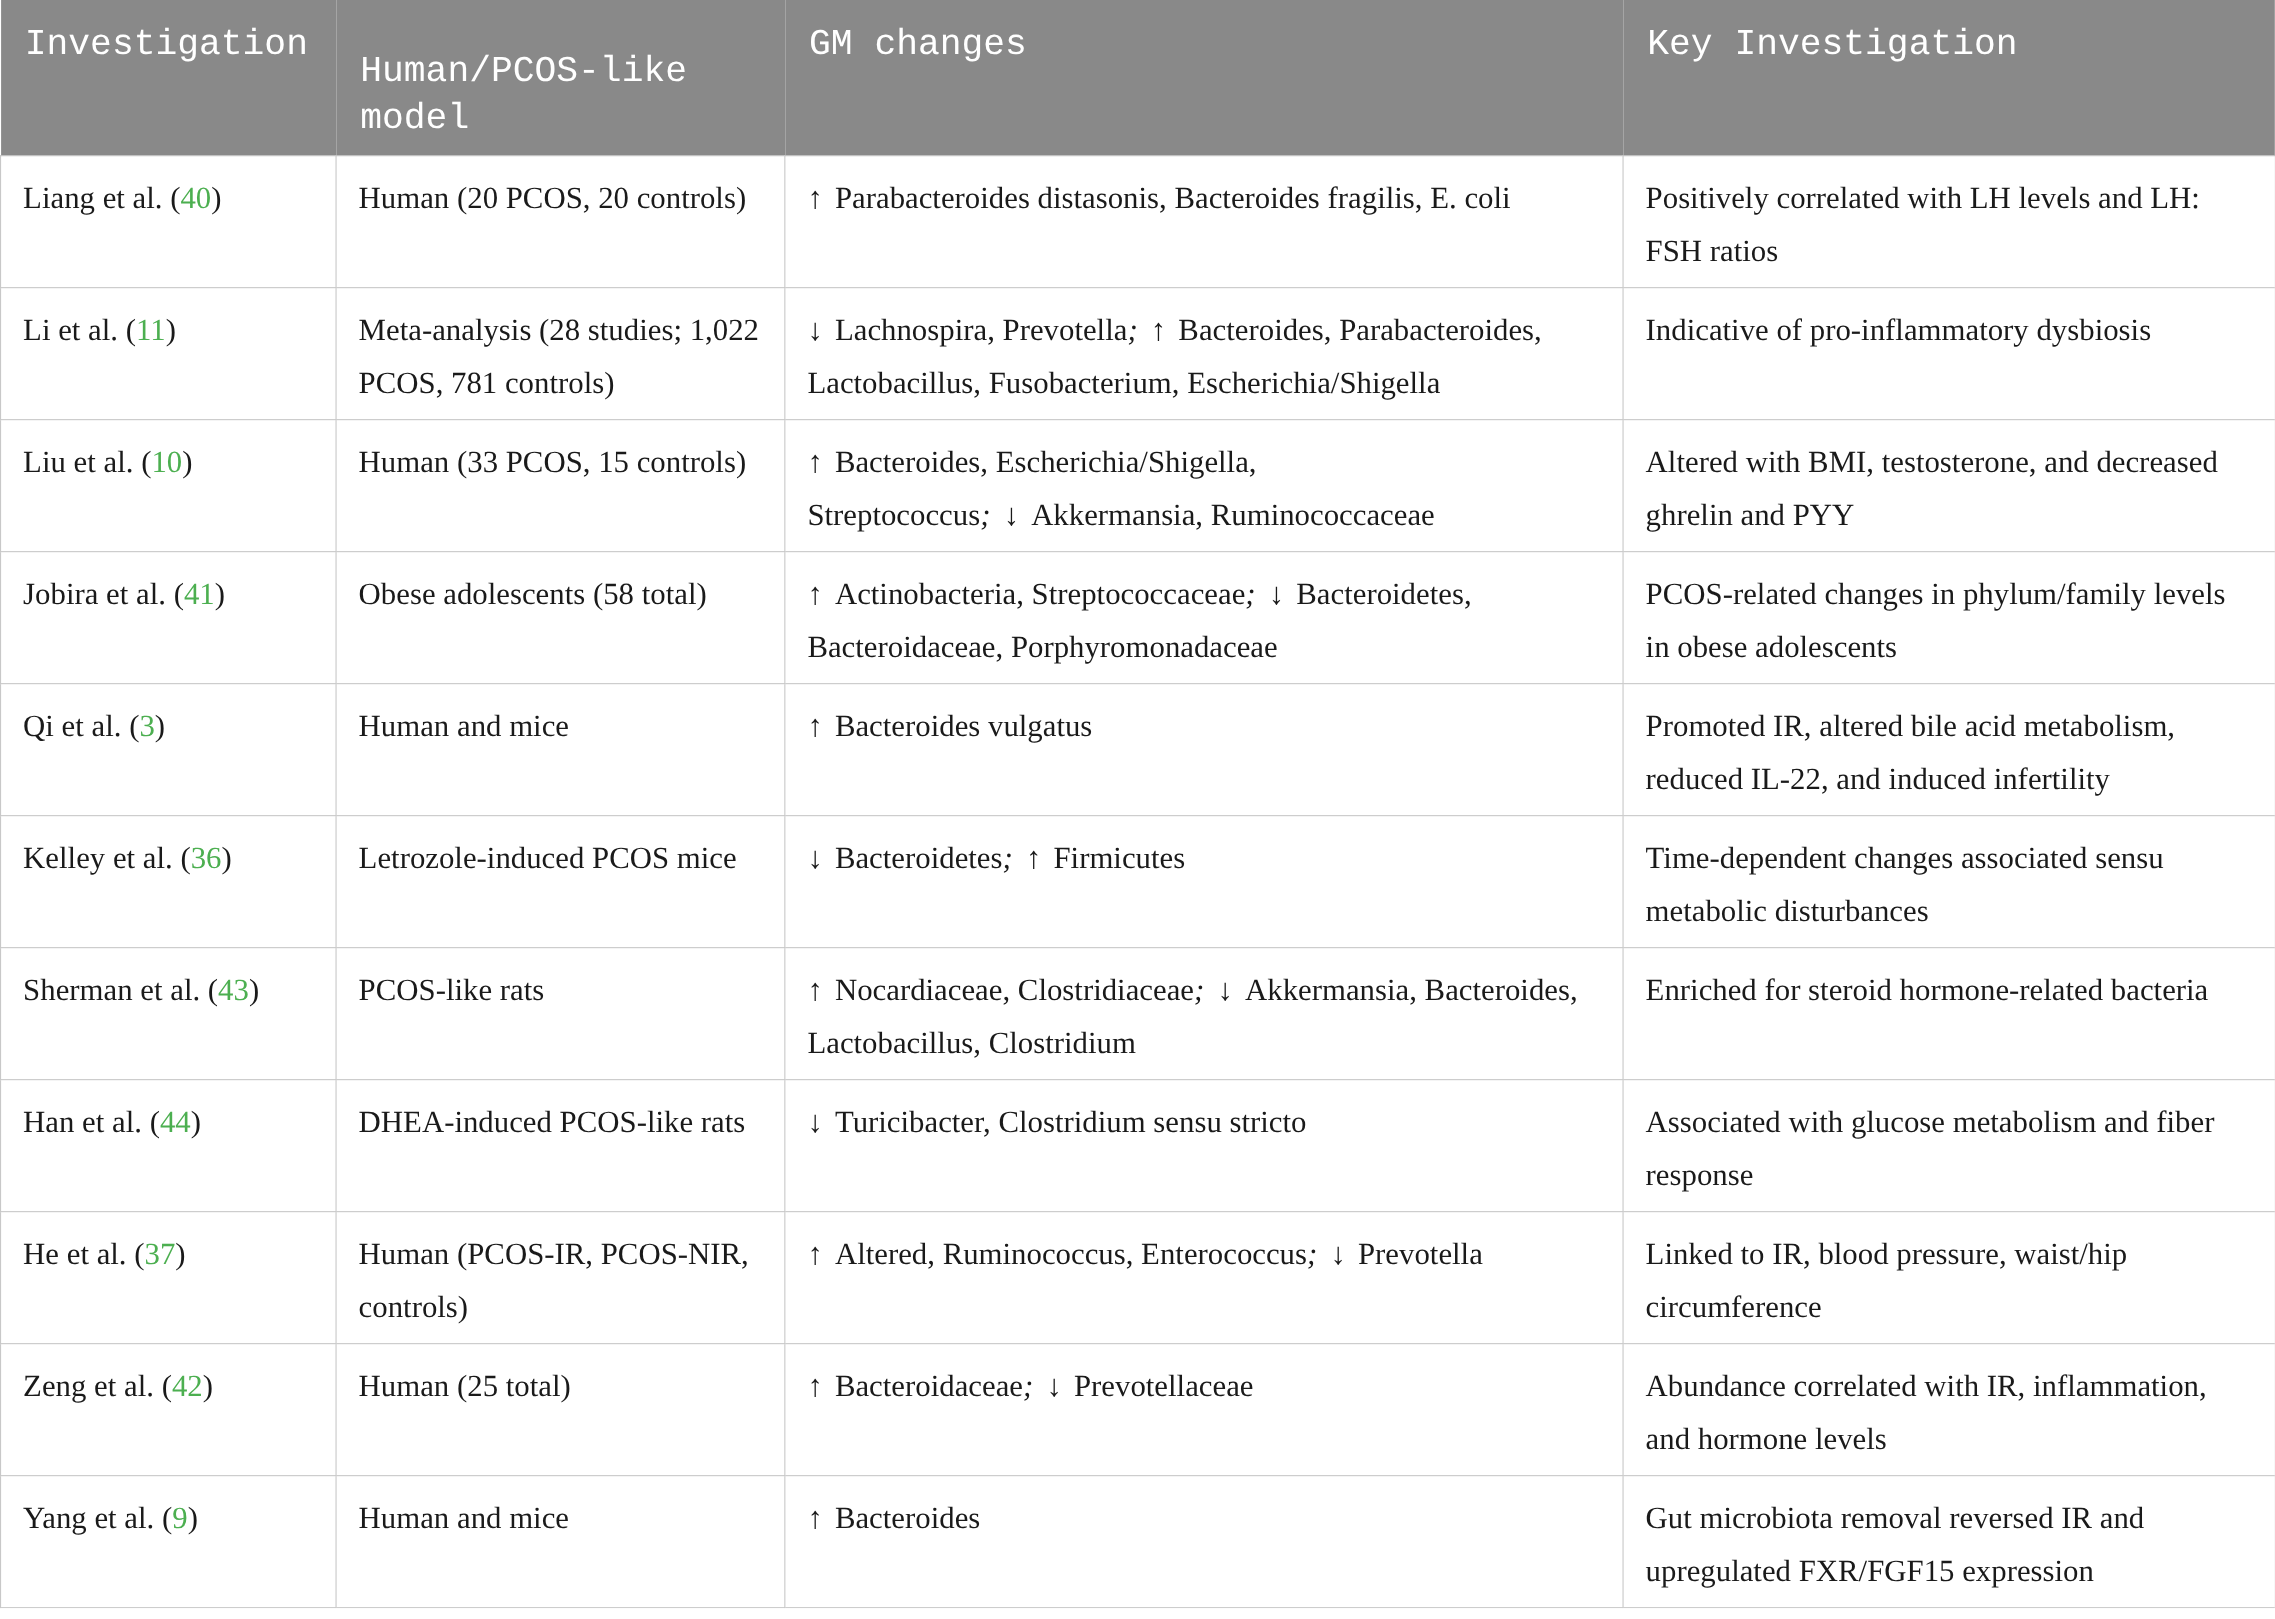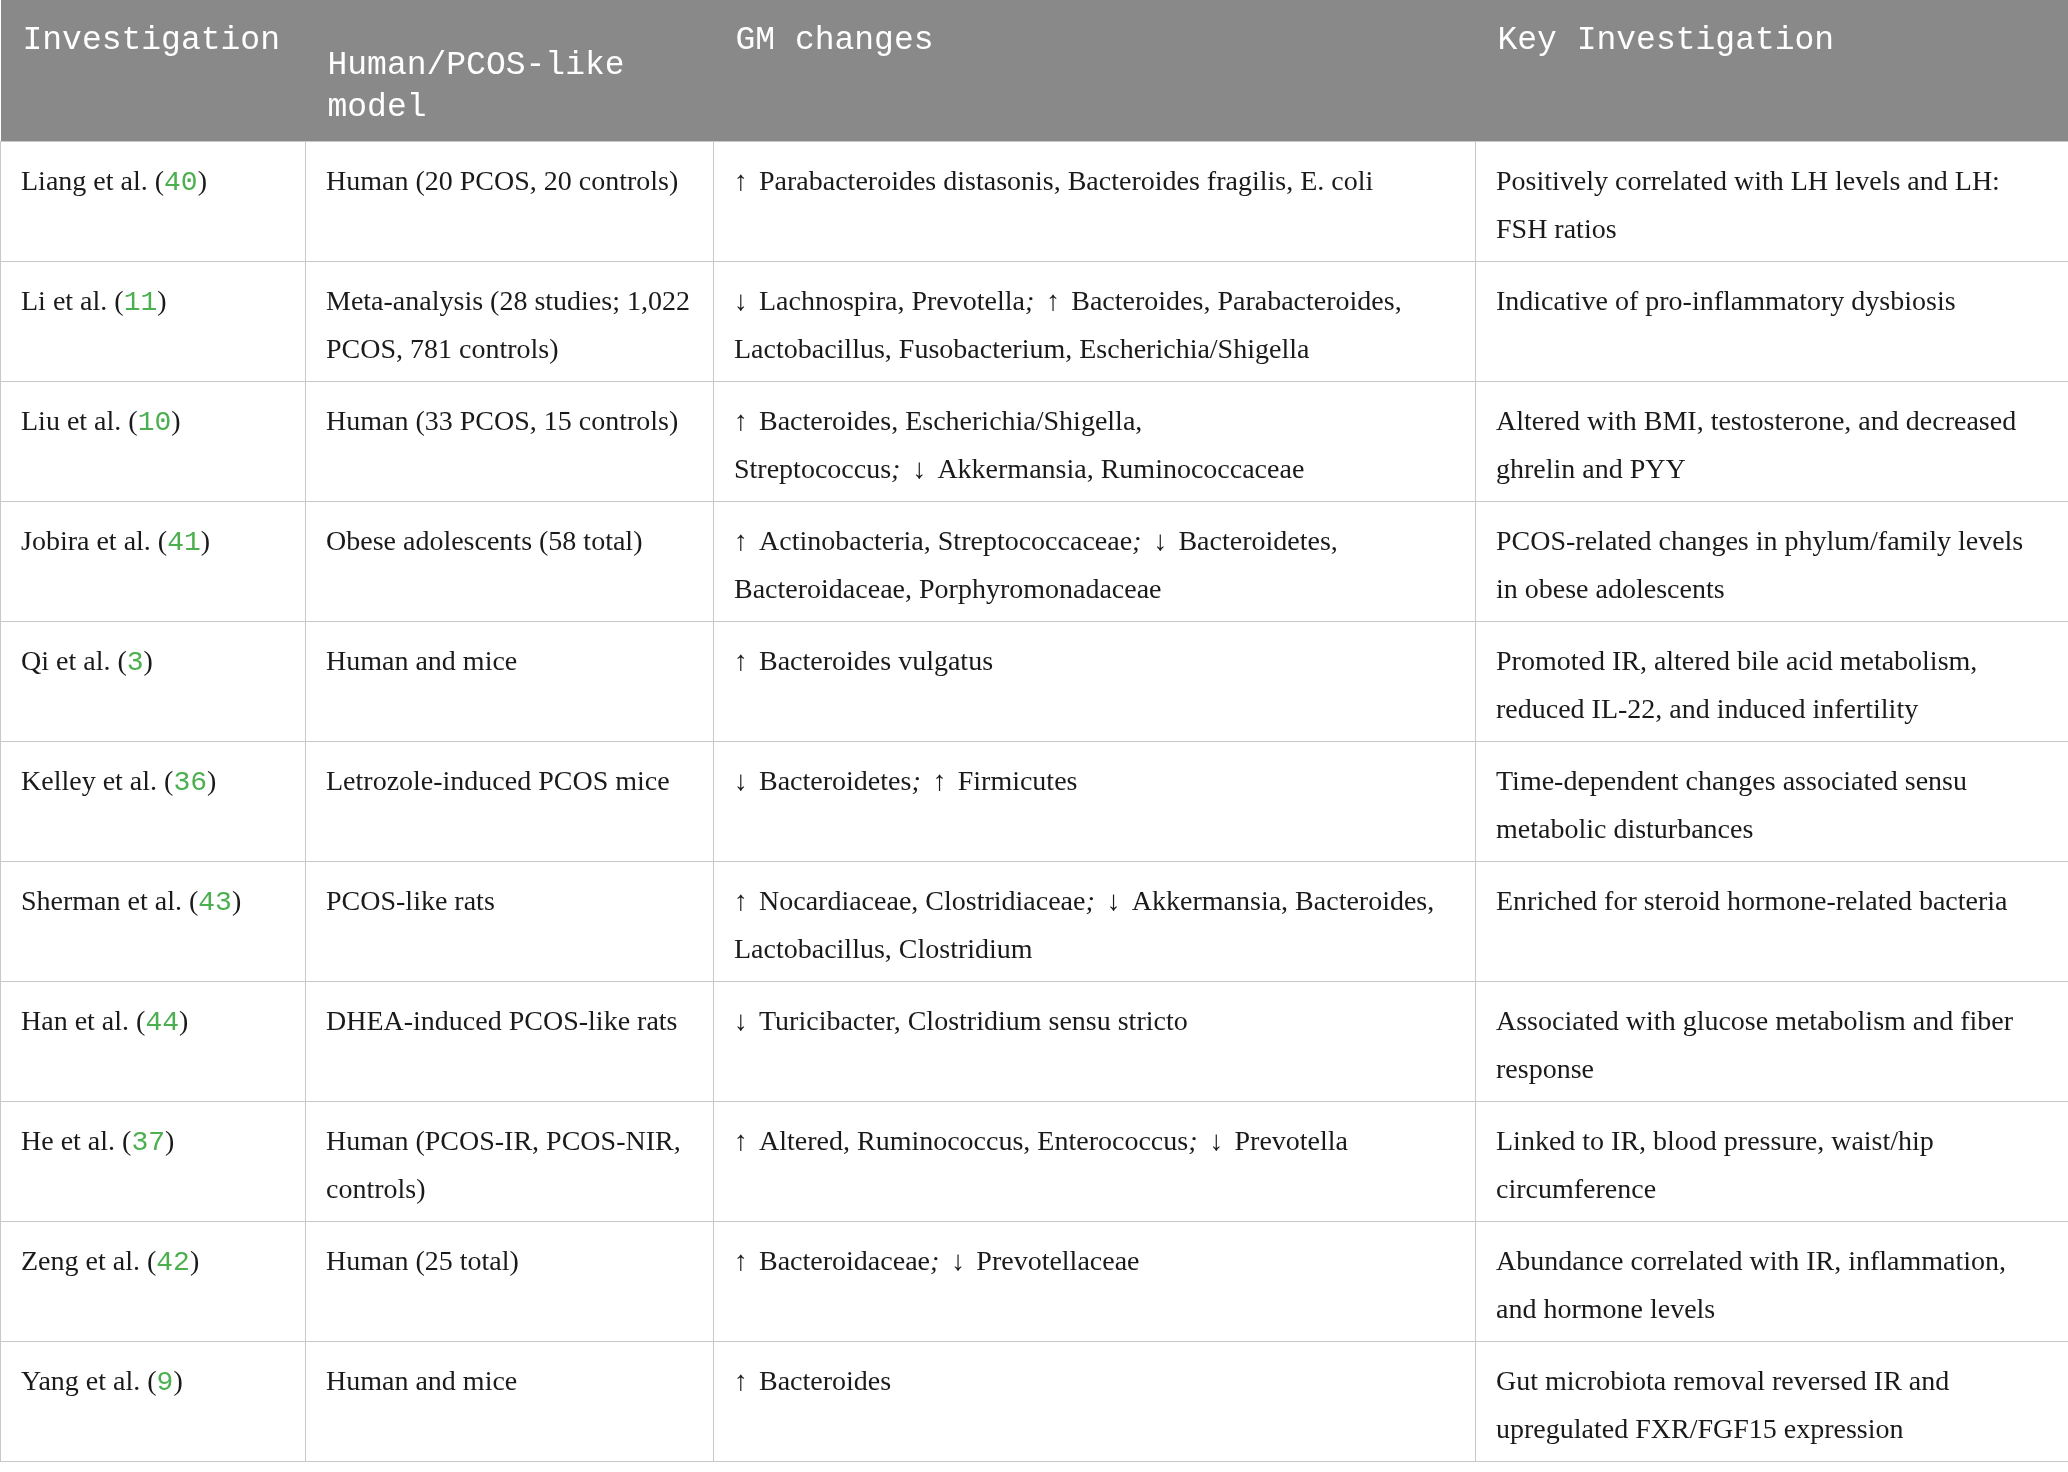--- a/index.html
+++ b/index.html
@@ -37,21 +37,21 @@
   th.col-model .th-label { max-width: 300px; margin-top: 25px; }
   tbody td {
     border: 1px solid var(--border);
     vertical-align: top;
     font-size: 28px;
     line-height: 48px;
     height: 113px;
     padding: 15px 22px 8px 20px;
     background: #ffffff;
   }
-  .ref { color: var(--green); font-family: Liberation Mono, monospace; }
+  .ref { color: var(--green); }
   .gm-arrow { font-style: normal; margin-right: 11px; }
   .gm-taxa { }
   .gm-sep { font-style: italic; margin-right: 12px; }
 </style>
 </head>
 <body>
 
 <table class="gm-table">
   <colgroup>
     <col style="width:305px">

